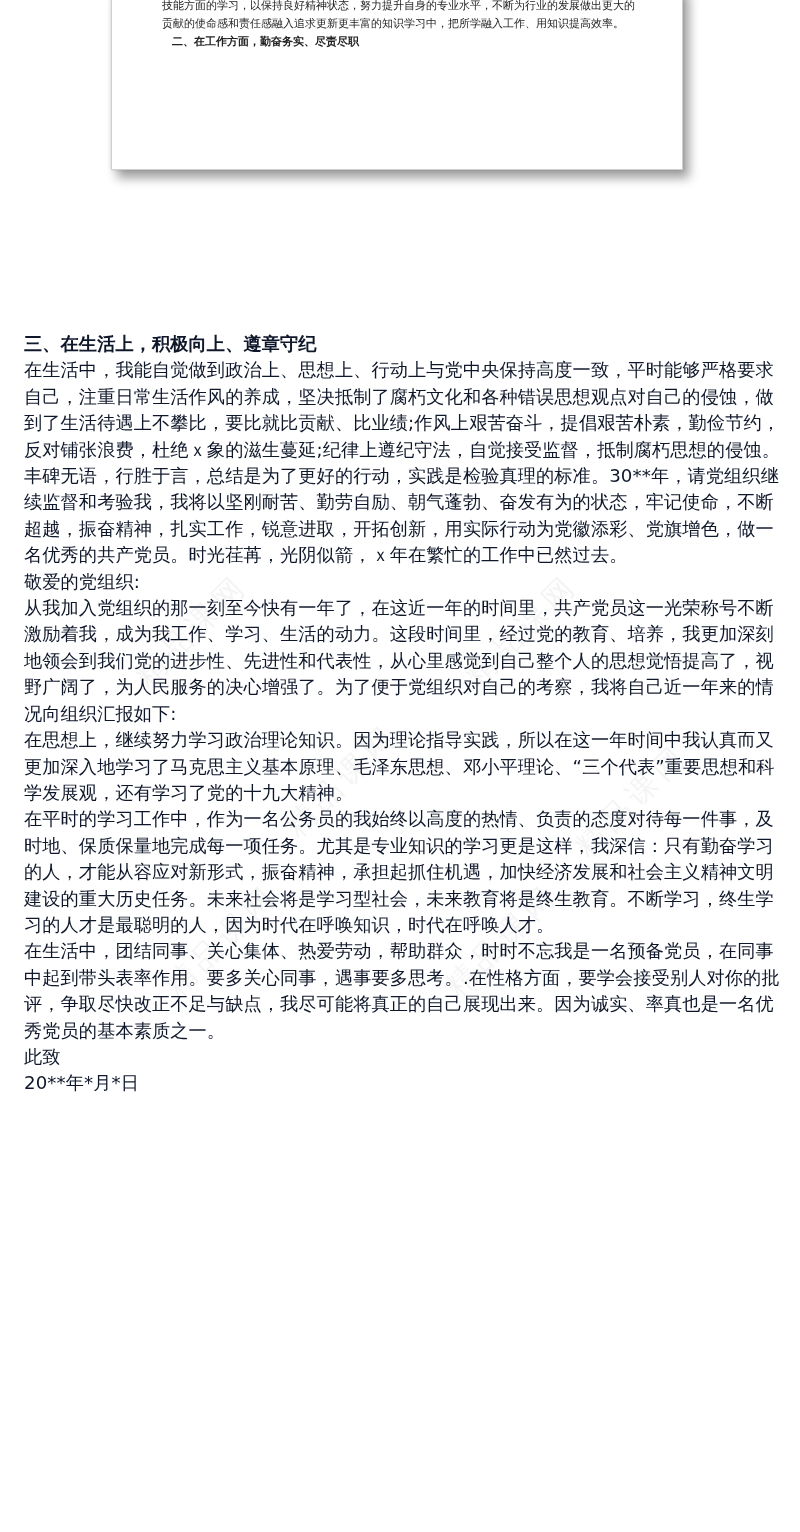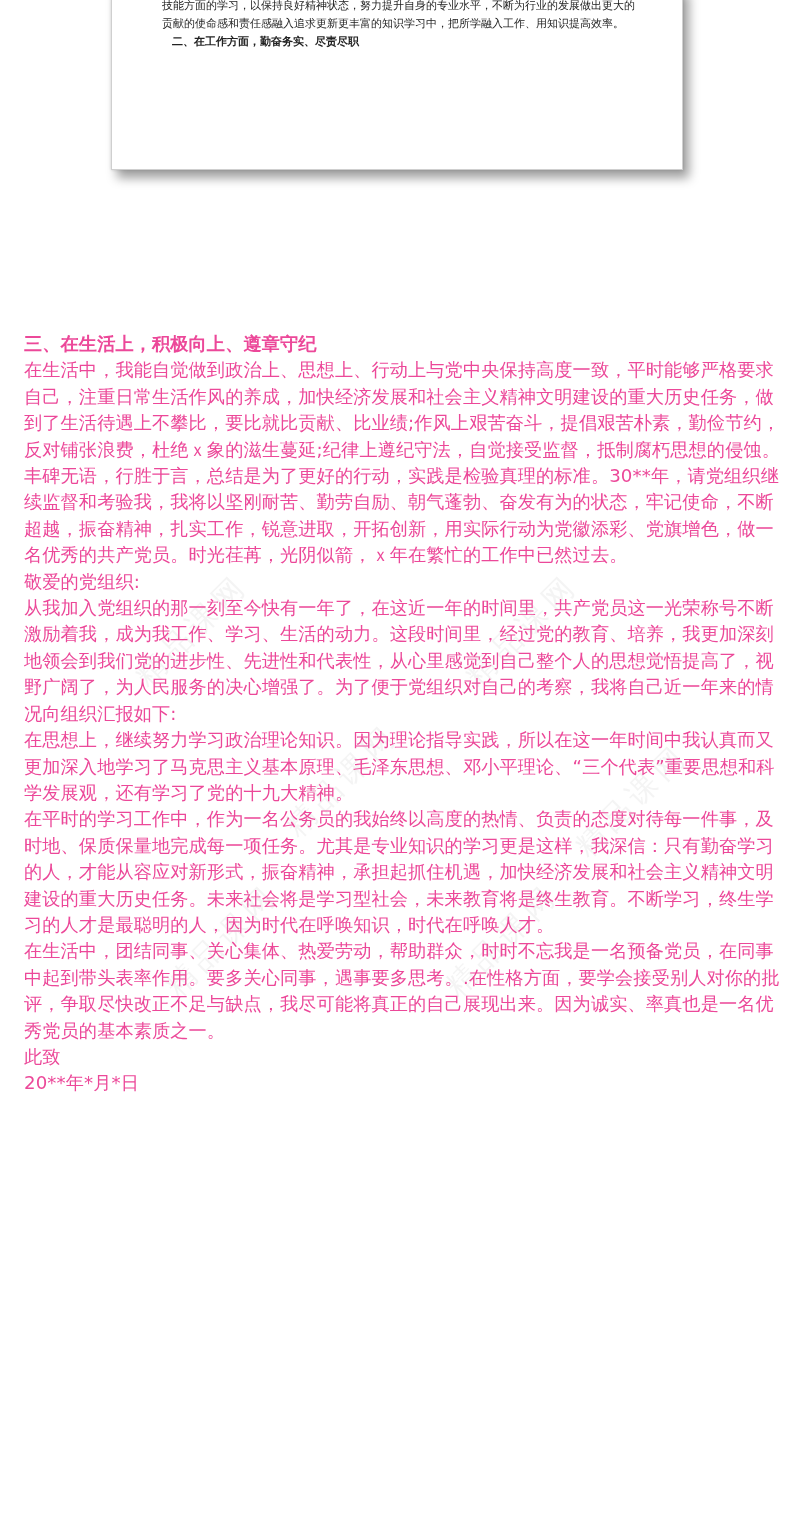--- a/index.html
+++ b/index.html
@@ -11,21 +11,21 @@
   .card { position:absolute; inset:0; background:#ffffff;
           box-shadow: 6px 8px 10px rgba(0,0,0,0.38), 0 0 3px rgba(0,0,0,0.15);
           border:1px solid #cfcfcf; }
   .card-text { position:absolute; left:50px; top:10px; width:480px;
                font-size:11px; line-height:18px; color:#222; }
   .card-text p { margin:0; }
   .card-text .h { font-weight:bold;margin-left:10px; }
 
   
   .body-text { position:absolute; left:24px; top:331px; width:756px;
-               font-size:18.2px; line-height:26.4px; color:#ec4899; letter-spacing:0.1px; }
+               font-size:18.2px; line-height:26.4px; color:#0f172a; letter-spacing:0.1px; }
   .body-text p { margin:0; }
   .body-text .h { font-weight:bold; }
 
   
   .wm { position:absolute; font-size:30px; color:rgba(150,150,150,0.10);
         transform:rotate(-45deg); pointer-events:none; white-space:nowrap; letter-spacing:6px; }
 </style>
 </head>
 <body>
 
@@ -40,21 +40,21 @@
 
 <div class="wm" style="left:120px; top:610px;">精品课网</div>
 <div class="wm" style="left:450px; top:610px;">精品课网</div>
 <div class="wm" style="left:270px; top:760px;">精品课网</div>
 <div class="wm" style="left:560px; top:780px;">精品课网</div>
 <div class="wm" style="left:150px; top:920px;">精品课网</div>
 <div class="wm" style="left:430px; top:920px;">精品课网</div>
 
 <div class="body-text">
   <p class="h">三、在生活上，积极向上、遵章守纪</p>
-  <p>在生活中，我能自觉做到政治上、思想上、行动上与党中央保持高度一致，平时能够严格要求自己，注重日常生活作风的养成，加快经济发展和社会主义精神文明建设的重大历史任务，做到了生活待遇上不攀比，要比就比贡献、比业绩;作风上艰苦奋斗，提倡艰苦朴素，勤俭节约，反对铺张浪费，杜绝ｘ象的滋生蔓延;纪律上遵纪守法，自觉接受监督，抵制腐朽思想的侵蚀。</p>
+  <p>在生活中，我能自觉做到政治上、思想上、行动上与党中央保持高度一致，平时能够严格要求自己，注重日常生活作风的养成，坚决抵制了腐朽文化和各种错误思想观点对自己的侵蚀，做到了生活待遇上不攀比，要比就比贡献、比业绩;作风上艰苦奋斗，提倡艰苦朴素，勤俭节约，反对铺张浪费，杜绝ｘ象的滋生蔓延;纪律上遵纪守法，自觉接受监督，抵制腐朽思想的侵蚀。</p>
   <p>丰碑无语，行胜于言，总结是为了更好的行动，实践是检验真理的标准。30**年，请党组织继续监督和考验我，我将以坚刚耐苦、勤劳自励、朝气蓬勃、奋发有为的状态，牢记使命，不断超越，振奋精神，扎实工作，锐意进取，开拓创新，用实际行动为党徽添彩、党旗增色，做一名优秀的共产党员。时光荏苒，光阴似箭，ｘ年在繁忙的工作中已然过去。</p>
   <p>敬爱的党组织:</p>
   <p>从我加入党组织的那一刻至今快有一年了，在这近一年的时间里，共产党员这一光荣称号不断激励着我，成为我工作、学习、生活的动力。这段时间里，经过党的教育、培养，我更加深刻地领会到我们党的进步性、先进性和代表性，从心里感觉到自己整个人的思想觉悟提高了，视野广阔了，为人民服务的决心增强了。为了便于党组织对自己的考察，我将自己近一年来的情况向组织汇报如下:</p>
   <p>在思想上，继续努力学习政治理论知识。因为理论指导实践，所以在这一年时间中我认真而又更加深入地学习了马克思主义基本原理、毛泽东思想、邓小平理论、“三个代表”重要思想和科学发展观，还有学习了党的十九大精神。</p>
   <p>在平时的学习工作中，作为一名公务员的我始终以高度的热情、负责的态度对待每一件事，及时地、保质保量地完成每一项任务。尤其是专业知识的学习更是这样，我深信：只有勤奋学习的人，才能从容应对新形式，振奋精神，承担起抓住机遇，加快经济发展和社会主义精神文明建设的重大历史任务。未来社会将是学习型社会，未来教育将是终生教育。不断学习，终生学习的人才是最聪明的人，因为时代在呼唤知识，时代在呼唤人才。</p>
   <p>在生活中，团结同事、关心集体、热爱劳动，帮助群众，时时不忘我是一名预备党员，在同事中起到带头表率作用。要多关心同事，遇事要多思考。.在性格方面，要学会接受别人对你的批评，争取尽快改正不足与缺点，我尽可能将真正的自己展现出来。因为诚实、率真也是一名优秀党员的基本素质之一。</p>
   <p>此致</p>
   <p>20**年*月*日</p>
 </div>
 

